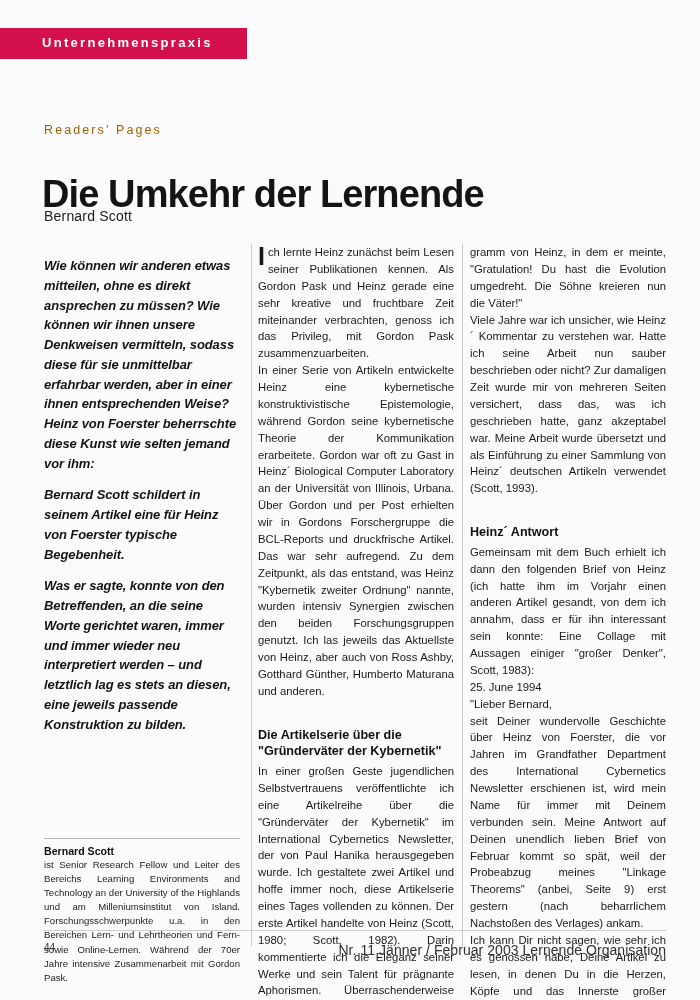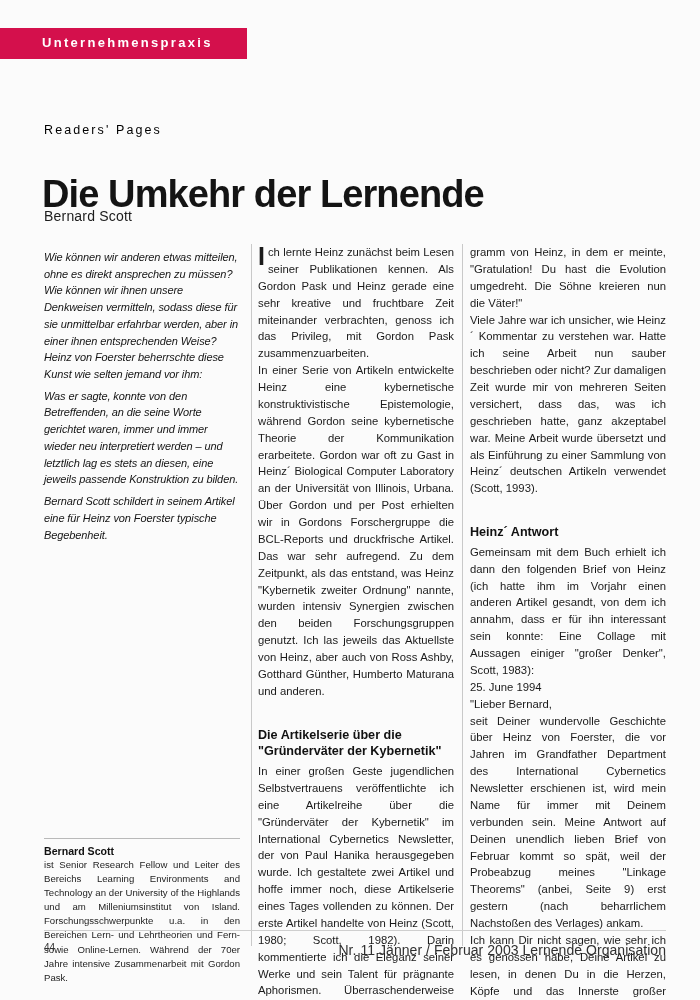--- a/index.html
+++ b/index.html
@@ -41,21 +41,21 @@
     white-space: nowrap;
   }
 
   
   .kicker {
     position: absolute;
     left: 44px;
     top: 123px;
     font-size: 12.5px;
     letter-spacing: 2.1px;
-    color: #000000;
+    color: #a16207;
     font-weight: 400;
   }
   .headline {
     position: absolute;
     left: 42px;
     top: 150px;
     font-size: 38px;
     font-weight: bold;
     letter-spacing: -0.9px;
     color: #141414;
@@ -92,26 +92,26 @@
   .rule-v {
     position: absolute;
     top: 244px;
     width: 1px;
     background: #c9c9c9;
   }
   .rule-v.v1 { left: 251px; height: 702px; }
   .rule-v.v2 { left: 462px; height: 702px; }
 
   .lead-text {
-    font-size: 11px;
+    font-size: 13px;
     line-height: 1.52;
     font-style: italic;
-    font-weight: 400;
+    font-weight: 700;
     color: #141414;
-    margin: 5px 0 0 0;
+    margin: 12px 0 0 0;
     text-align: left;
     letter-spacing: -0.1px;
   }
 
   .body-text {
     font-size: 11.3px;
     line-height: 1.495;
     color: #1a1a1a;
     margin: 0 0 0 0;
     text-align: justify;
@@ -200,22 +200,22 @@
 
   <div class="kicker">Readers' Pages</div>
   <h1 class="headline">Die Umkehr der Lernende</h1>
   <div class="byline">Bernard Scott</div>
 
   <div class="rule-v v1"></div>
   <div class="rule-v v2"></div>
 
   <div class="col col-lead">
     <p class="lead-text">Wie können wir anderen etwas mitteilen, ohne es direkt ansprechen zu müssen? Wie können wir ihnen unsere Denkweisen vermitteln, sodass diese für sie unmittelbar erfahrbar werden, aber in einer ihnen entsprechenden Weise? Heinz von Foerster beherrschte diese Kunst wie selten jemand vor ihm:</p>
+    <p class="lead-text">Bernard Scott schildert in seinem Artikel eine für Heinz von Foerster typische Begebenheit.</p>
     <p class="lead-text">Was er sagte, konnte von den Betreffenden, an die seine Worte gerichtet waren, immer und immer wieder neu interpretiert werden – und letztlich lag es stets an diesen, eine jeweils passende Konstruktion zu bilden.</p>
-    <p class="lead-text">Bernard Scott schildert in seinem Artikel eine für Heinz von Foerster typische Begebenheit.</p>
   </div>
 
   <div class="col col-mid">
     <p class="body-text dropcap">Ich lernte Heinz zunächst beim Lesen seiner Publikationen kennen. Als Gordon Pask und Heinz gerade eine sehr kreative und fruchtbare Zeit miteinander verbrachten, genoss ich das Privileg, mit Gordon Pask zusammenzuarbeiten.</p>
     <p class="body-text">In einer Serie von Artikeln entwickelte Heinz eine kybernetische konstruktivistische Epistemologie, während Gordon seine kybernetische Theorie der Kommunikation erarbeitete. Gordon war oft zu Gast in Heinz´ Biological Computer Laboratory an der Universität von Illinois, Urbana. Über Gordon und per Post erhielten wir in Gordons Forschergruppe die BCL-Reports und druckfrische Artikel. Das war sehr aufregend. Zu dem Zeitpunkt, als das entstand, was Heinz "Kybernetik zweiter Ordnung" nannte, wurden intensiv Synergien zwischen den beiden Forschungsgruppen genutzt. Ich las jeweils das Aktuellste von Heinz, aber auch von Ross Ashby, Gotthard Günther, Humberto Maturana und anderen.</p>
     <h2 class="subhead">Die Artikelserie über die "Gründerväter der Kybernetik"</h2>
     <p class="body-text">In einer großen Geste jugendlichen Selbstvertrauens veröffentlichte ich eine Artikelreihe über die "Gründerväter der Kybernetik" im International Cybernetics Newsletter, der von Paul Hanika herausgegeben wurde. Ich gestaltete zwei Artikel und hoffe immer noch, diese Artikelserie eines Tages vollenden zu können. Der erste Artikel handelte von Heinz (Scott, 1980; Scott, 1982). Darin kommentierte ich die Eleganz seiner Werke und sein Talent für prägnante Aphorismen. Überraschenderweise erhielt ich darauf ein Tele-</p>
   </div>
 
   <div class="col col-right">

